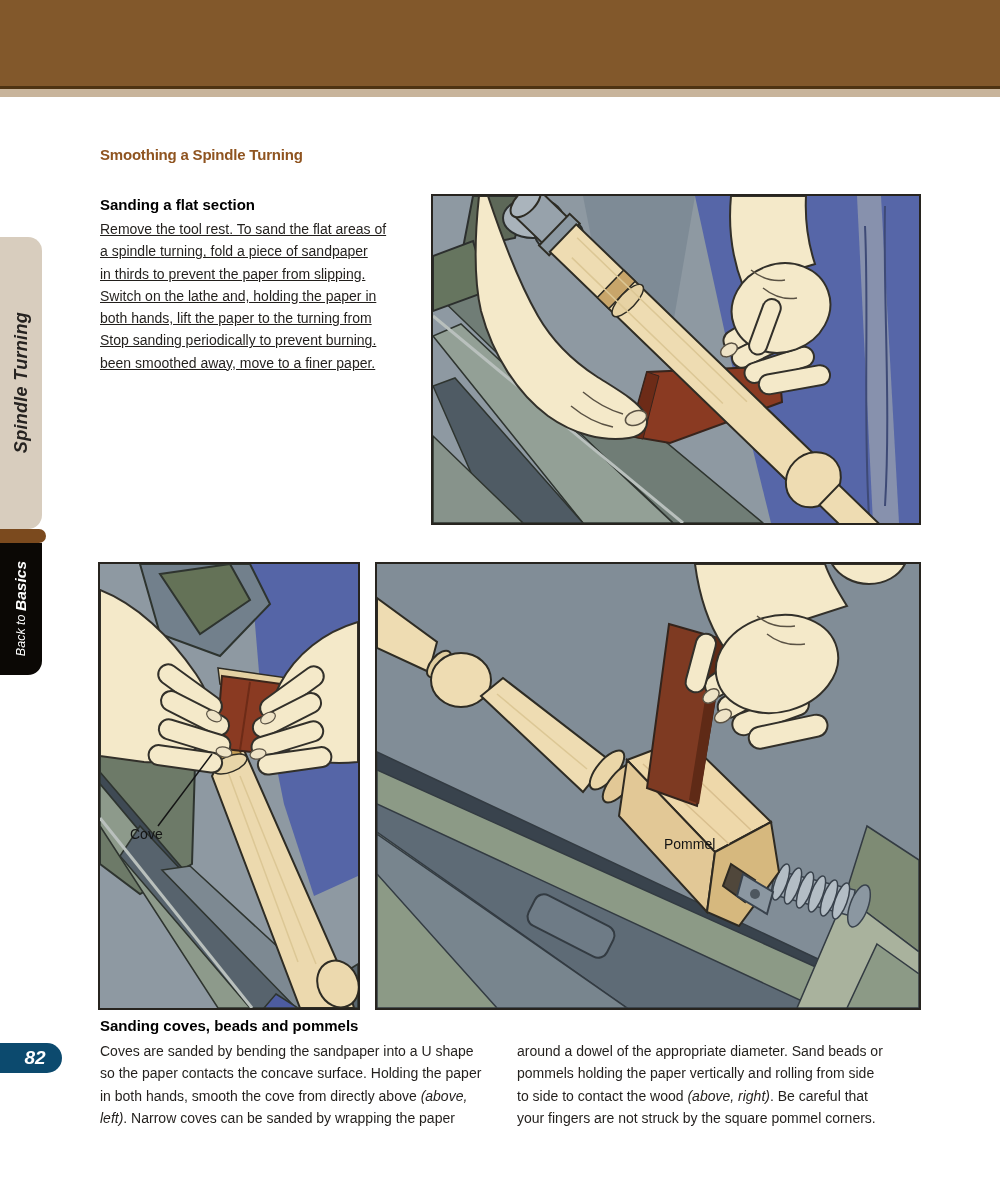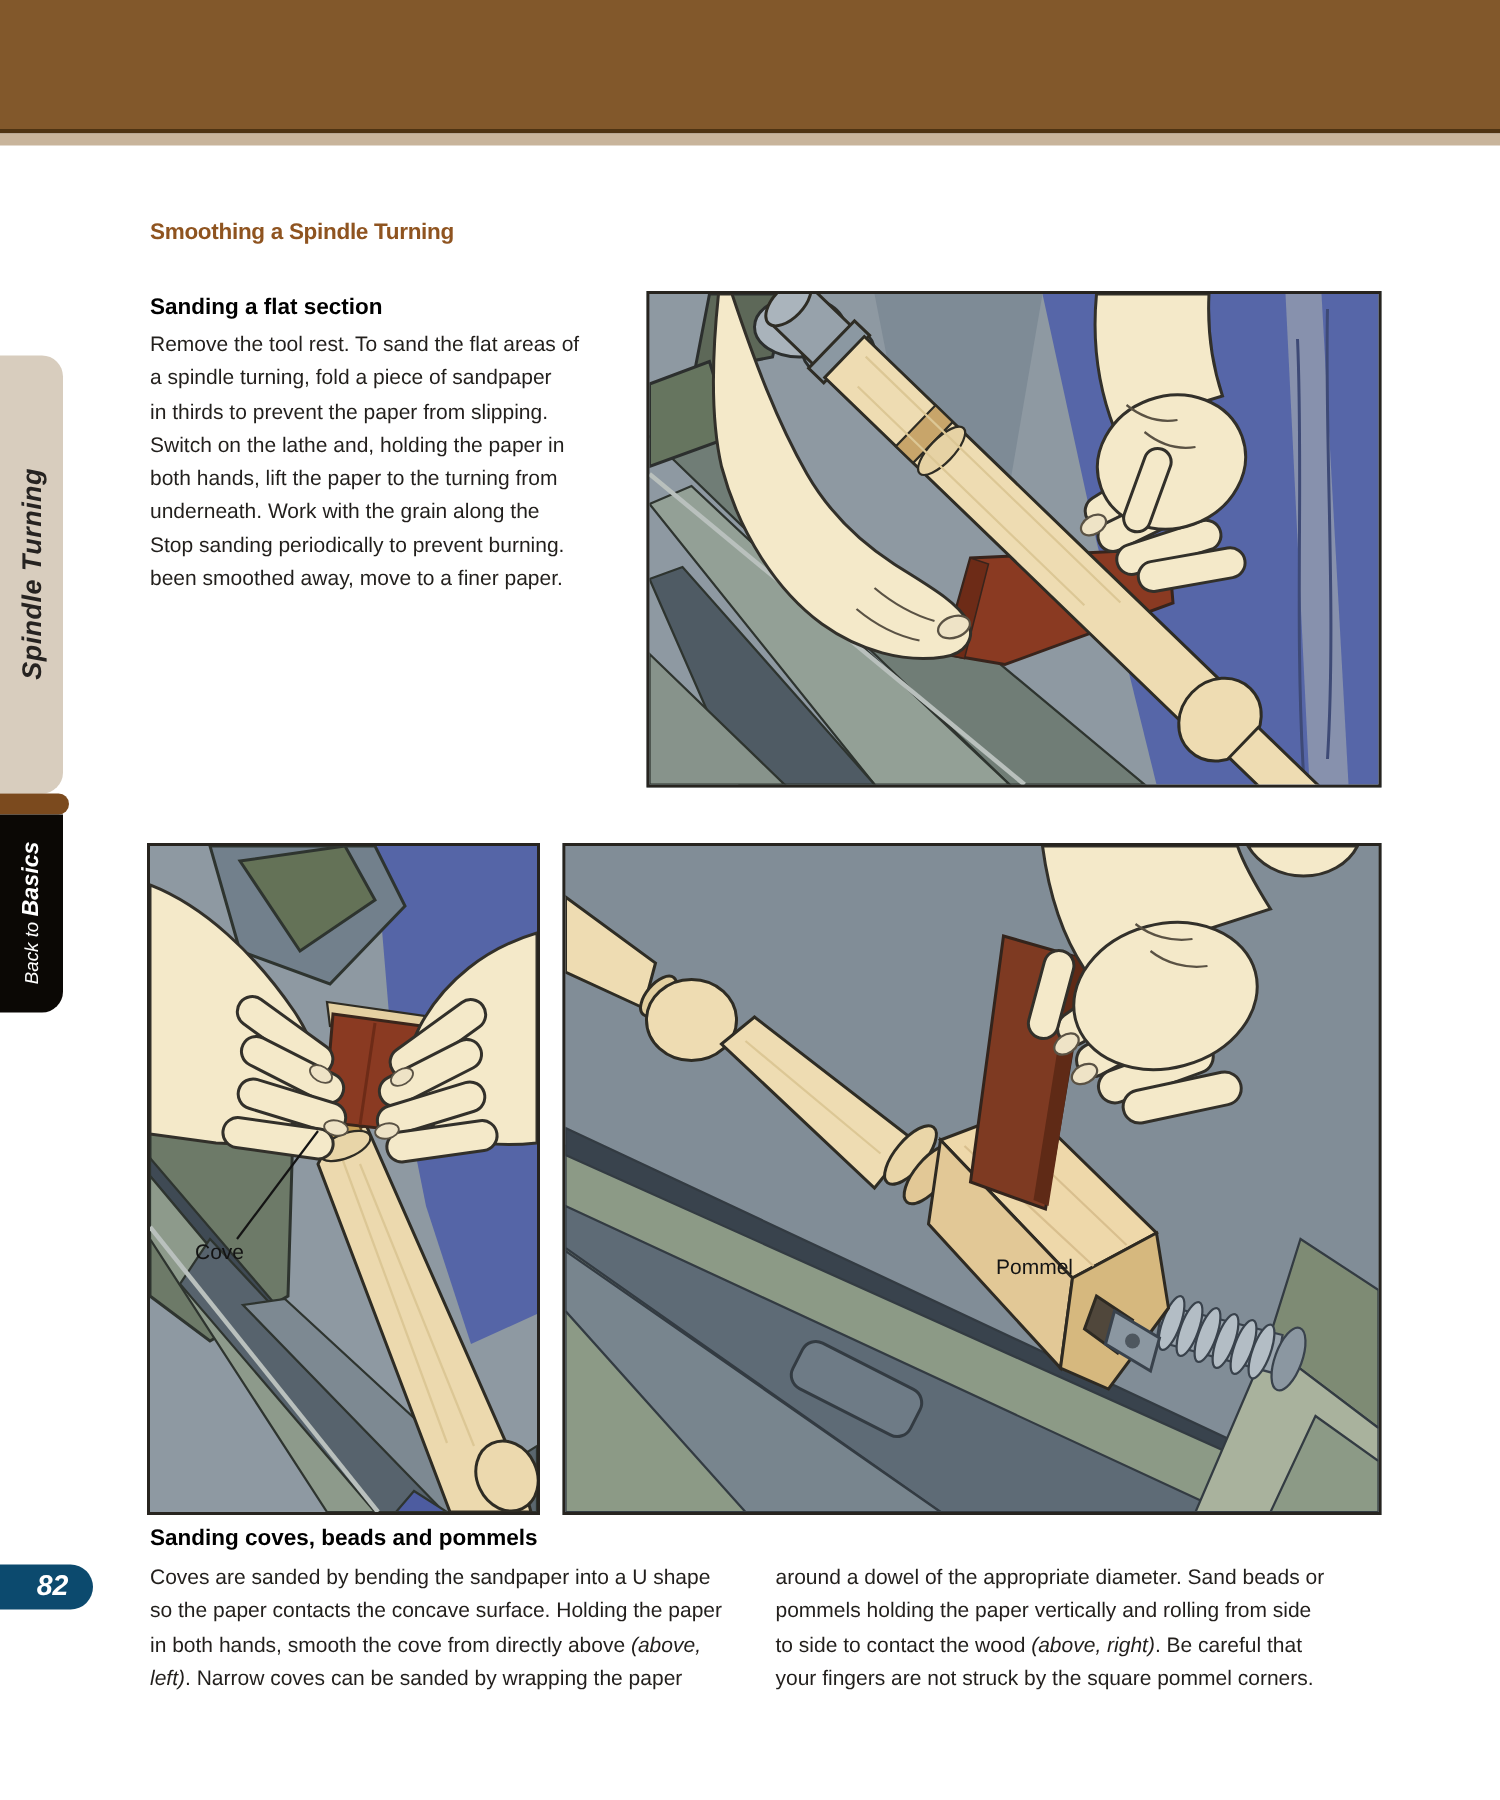--- a/index.html
+++ b/index.html
@@ -23,21 +23,21 @@
   .vtext-basics .bold-part{font-size:15.5px;font-weight:bold;}
   .page-badge{left:0;top:1043px;width:62px;height:30px;background:#0c4a6e;border-radius:0 15px 15px 0;
               display:flex;align-items:center;justify-content:center;box-sizing:border-box;padding-left:8px;
               color:#fff;font-style:italic;font-weight:bold;font-size:19px;}
   
   .page-title{left:100px;top:146px;font-size:15px;font-weight:bold;letter-spacing:-.2px;color:#8F5420;}
   .subhead{font-size:15px;font-weight:bold;color:#000000;white-space:nowrap;}
   #sec1-head{left:100px;top:196px;}
   #sec2-head{left:100px;top:1017px;}
   .linesbox{display:block;}
-  #sec1-lines{left:100px;top:218px;}
+  #sec1-lines{left:100px;top:218px;text-decoration:underline;}
   #col-left{left:100px;top:1040px;}
   #col-right{left:517px;top:1040px;}
   .bodyline{font-size:14px;line-height:22.3px;white-space:nowrap;color:#221f1c;}
   .bodyline em{font-style:italic;}
   
   .fig{position:absolute;border:2px solid #27241f;background:#8E99A2;}
   #fig1{left:431px;top:194px;width:486px;height:327px;}
   #fig2{left:98px;top:562px;width:258px;height:444px;}
   #fig3{left:375px;top:562px;width:542px;height:444px;}
   .fig svg{display:block;}
@@ -67,21 +67,20 @@
 
   <div class="abs page-title">Smoothing a Spindle Turning</div>
   <div class="abs subhead" id="sec1-head">Sanding a flat section</div>
 
   <div class="abs linesbox" id="sec1-lines">
     <div class="bodyline"><span>Remove the tool rest. To sand the flat areas of</span><em></em><span></span></div>
     <div class="bodyline"><span>a spindle turning, fold a piece of sandpaper</span><em></em><span></span></div>
     <div class="bodyline"><span>in thirds to prevent the paper from slipping.</span><em></em><span></span></div>
     <div class="bodyline"><span>Switch on the lathe and, holding the paper in</span><em></em><span></span></div>
     <div class="bodyline"><span>both hands, lift the paper to the turning from</span><em></em><span></span></div>
-    <div class="bodyline"><span>underneath. Work with the grain along the</span><em></em><span></span></div>
     <div class="bodyline"><span>Stop sanding periodically to prevent burning.</span><em></em><span></span></div>
     <div class="bodyline"><span>been smoothed away, move to a finer paper.</span><em></em><span></span></div>
   </div>
 
   <div class="fig" id="fig1">
     <svg width="486" height="327" viewBox="0 0 486 327">
       <rect width="486" height="327" fill="#8E99A2"></rect>
       <g>
         <polygon points="262,0 486,0 486,327 338,327 298,165" fill="#5666A8"></polygon>
         <polygon points="424,0 448,0 466,327 440,327" fill="#8791AD"></polygon>

